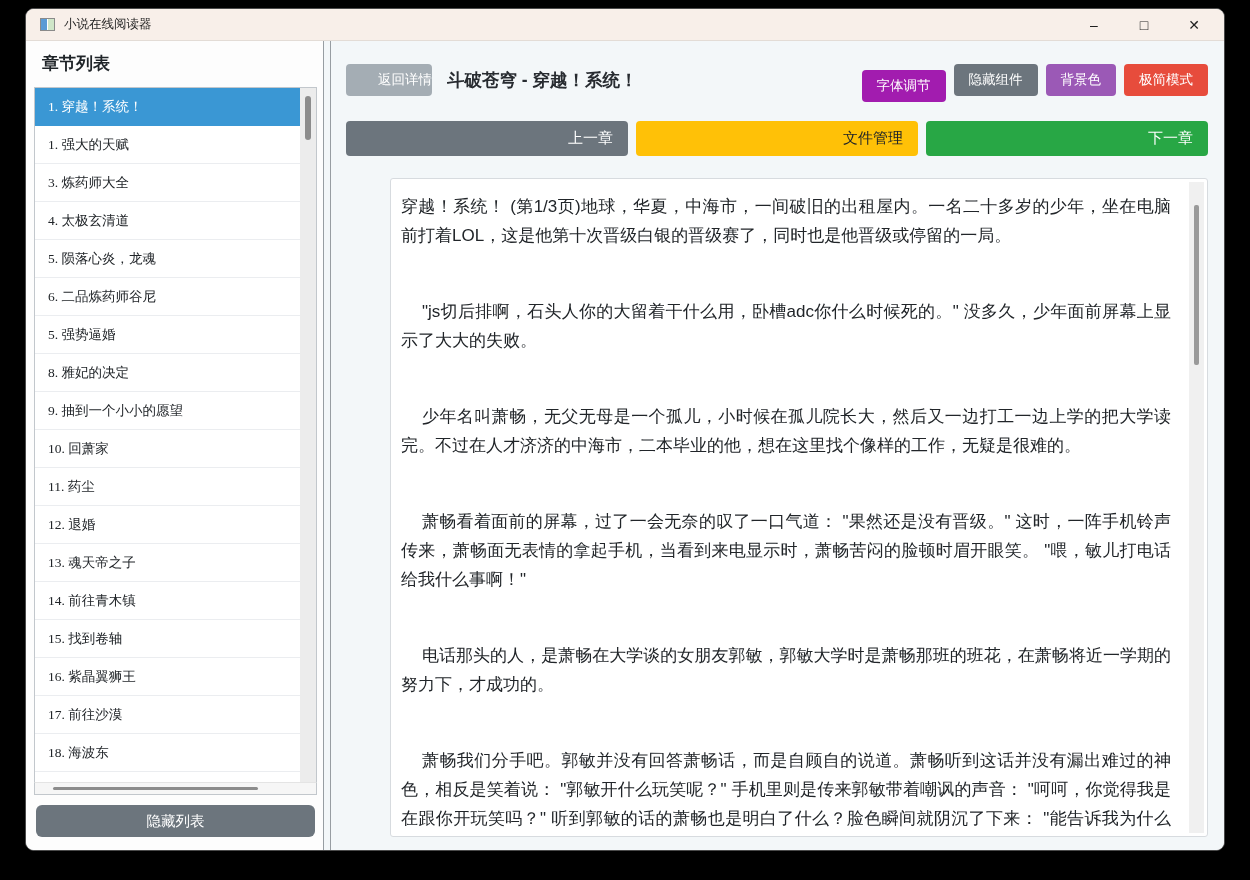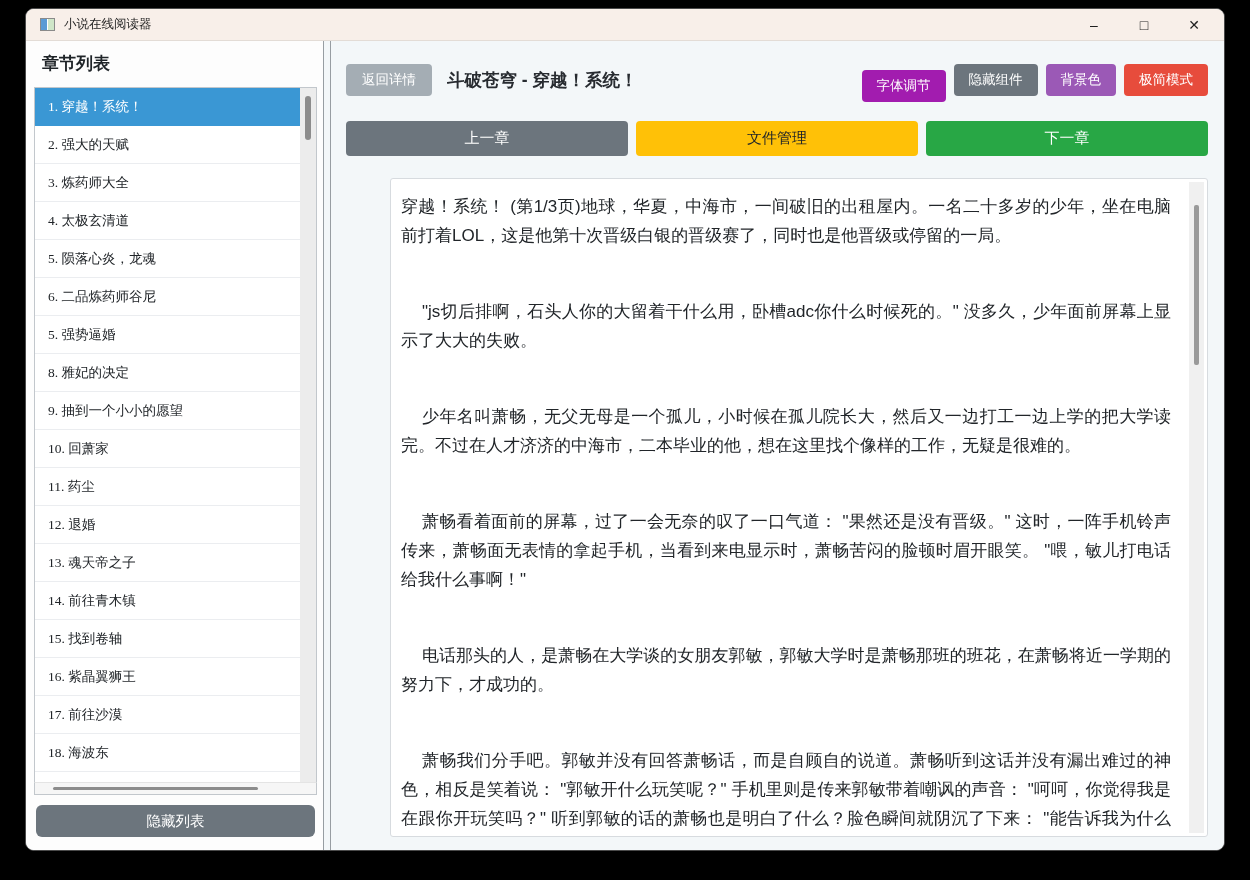--- a/index.html
+++ b/index.html
@@ -112,20 +112,21 @@
     display: flex; flex-direction: column;
     background: #f3f7f9;
     padding: 17px 16px 13px 15px;
   }
   .btn {
     border: none; border-radius: 4px;
     color: #fff; font-size: 13.5px;
     height: 32px; padding: 0 15px;
     cursor: pointer; white-space: nowrap;
     font-family: inherit;
+    text-align: right;
   }
   .btn-back { background: #a4adb4; width: 86px; padding: 0; }
   .btn-teal { background: #a21caf; margin-top: 12px; }
   .btn-gray { background: #6c757d; }
   .btn-purple { background: #9b59b6; }
   .btn-red { background: #e74c3c; }
   .btn-green { background: #28a745; }
   .btn-yellow { background: #ffc107; color: #212529; }
   .toolbar { display: flex; align-items: center; gap: 8px; flex: 0 0 32px; }
   .toolbar h1 {
@@ -179,21 +180,21 @@
     </div>
   </div>
 
   <div class="app">
 
     <aside class="sidebar">
       <h2>章节列表</h2>
       <div class="list-frame">
         <ul class="chapter-list">
           <li class="selected">1. 穿越！系统！</li>
-          <li>2. 强大的天赋</li>
+          <li>1. 强大的天赋</li>
           <li>3. 炼药师大全</li>
           <li>4. 太极玄清道</li>
           <li>5. 陨落心炎，龙魂</li>
           <li>6. 二品炼药师谷尼</li>
           <li>5. 强势逼婚</li>
           <li>8. 雅妃的决定</li>
           <li>9. 抽到一个小小的愿望</li>
           <li>10. 回萧家</li>
           <li>11. 药尘</li>
           <li>12. 退婚</li>

